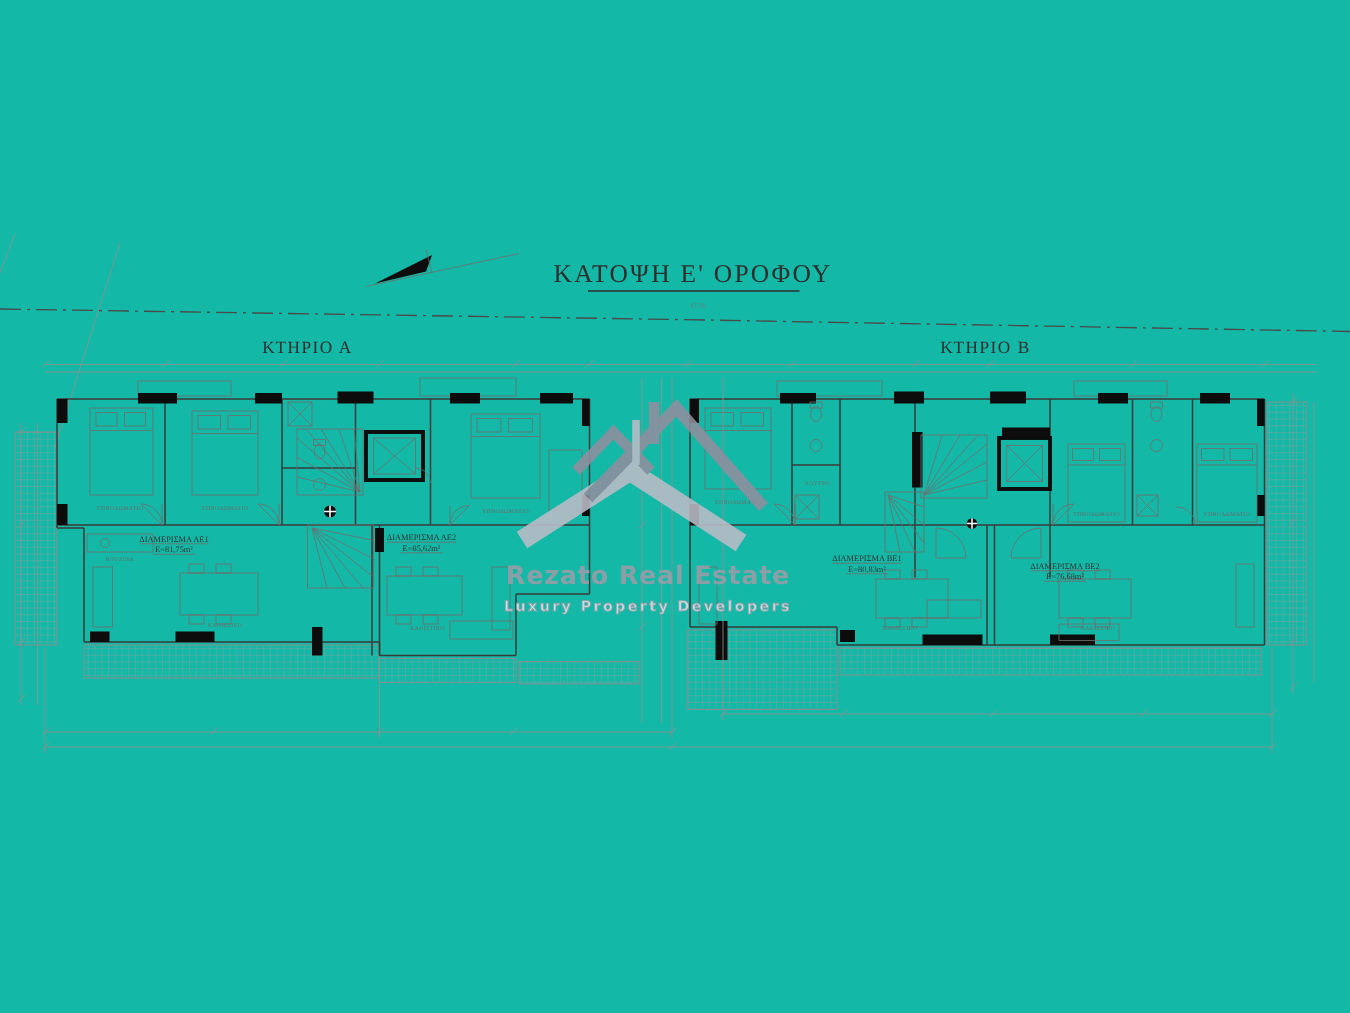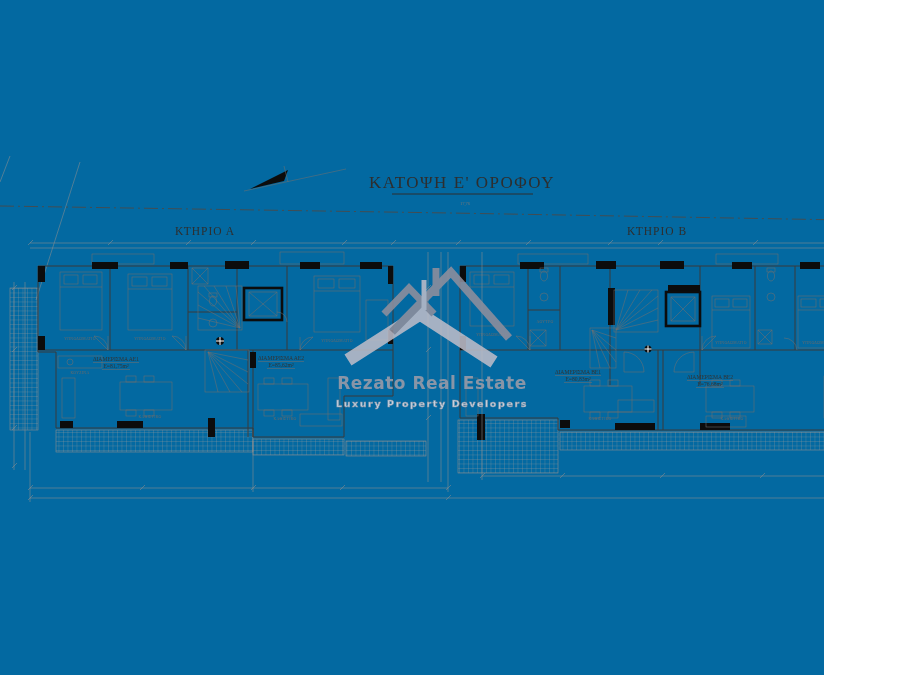--- a/index.html
+++ b/index.html
@@ -1,16 +1,16 @@
 <!DOCTYPE html>
 <html><head>
 <meta charset="utf-8">
 <style>
   html,body{margin:0;padding:0;background:#ffffff;}
-  .canvas{position:relative;width:824px;height:675px;background:#0369a1;overflow:hidden;
+  .canvas{position:relative;width:900px;height:675px;background:#14b8a6;overflow:hidden;
           font-family:"Liberation Serif", serif;}
   svg text{font-family:"Liberation Serif", serif;fill:#2e2e2e;}
   .w   {stroke:#3a3a3a;stroke-width:1;fill:none;}
   .t   {stroke:#6f6f6f;stroke-width:.55;fill:none;}
   .blk {fill:#0c0c0c;stroke:none;}
   .hatch{fill:url(#grid);stroke:#8d8d8d;stroke-width:.6;}
   .dim {stroke:#8f8f8f;stroke-width:.55;fill:none;}
   .bnd {stroke:#4a4a4a;stroke-width:.9;fill:none;stroke-dasharray:14 4 2 4;}
   .title{font-size:17px;letter-spacing:1.5px;text-anchor:middle;}
   .bldg{font-size:11.5px;letter-spacing:1px;text-anchor:middle;}

